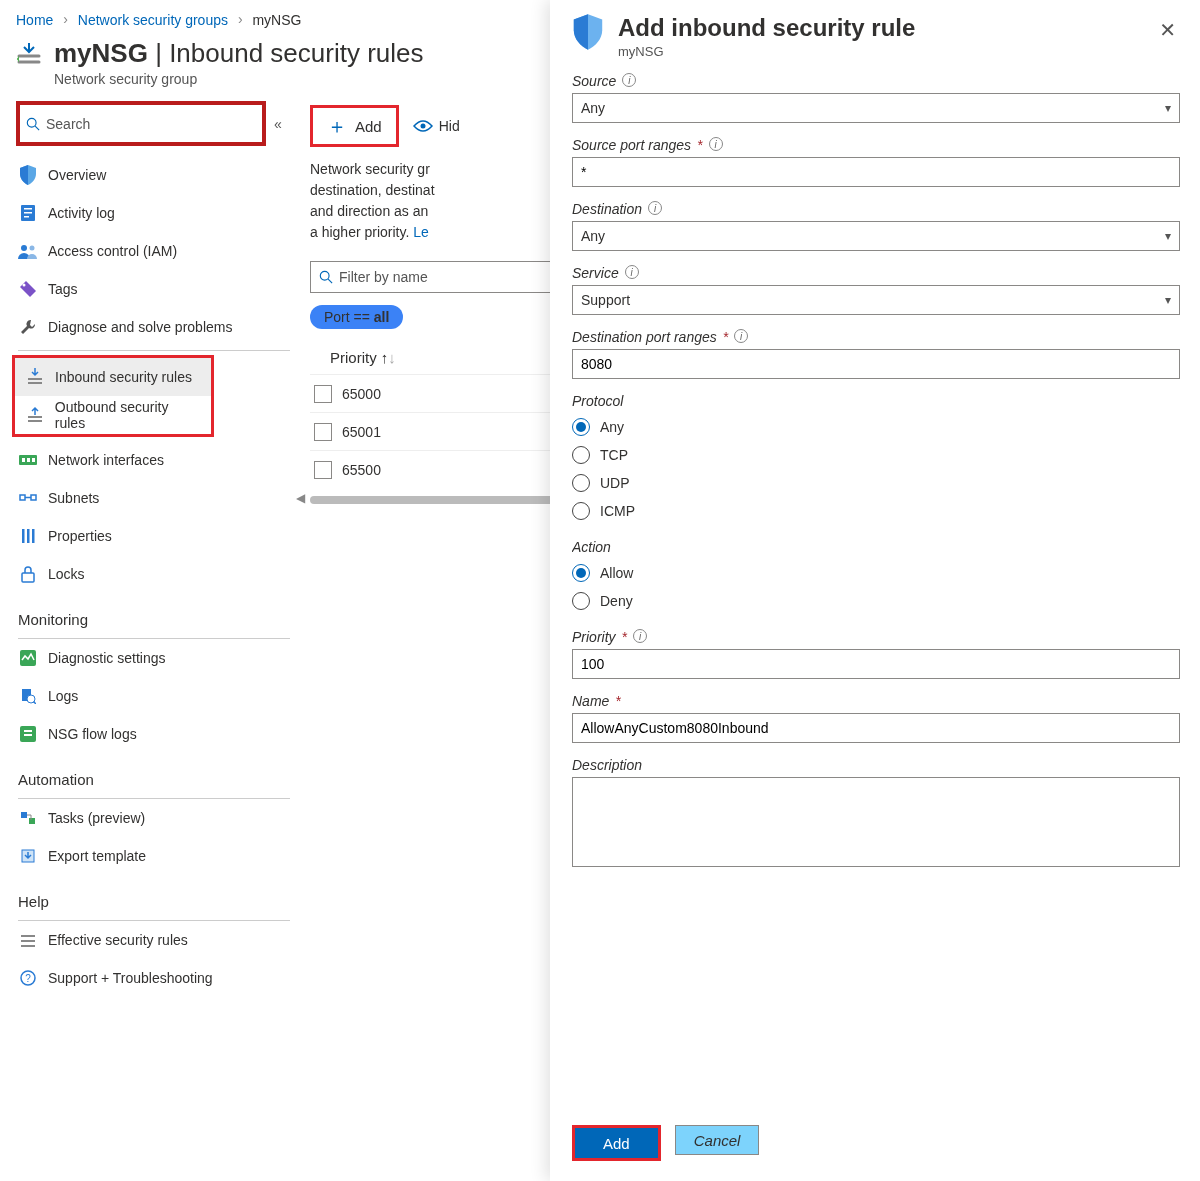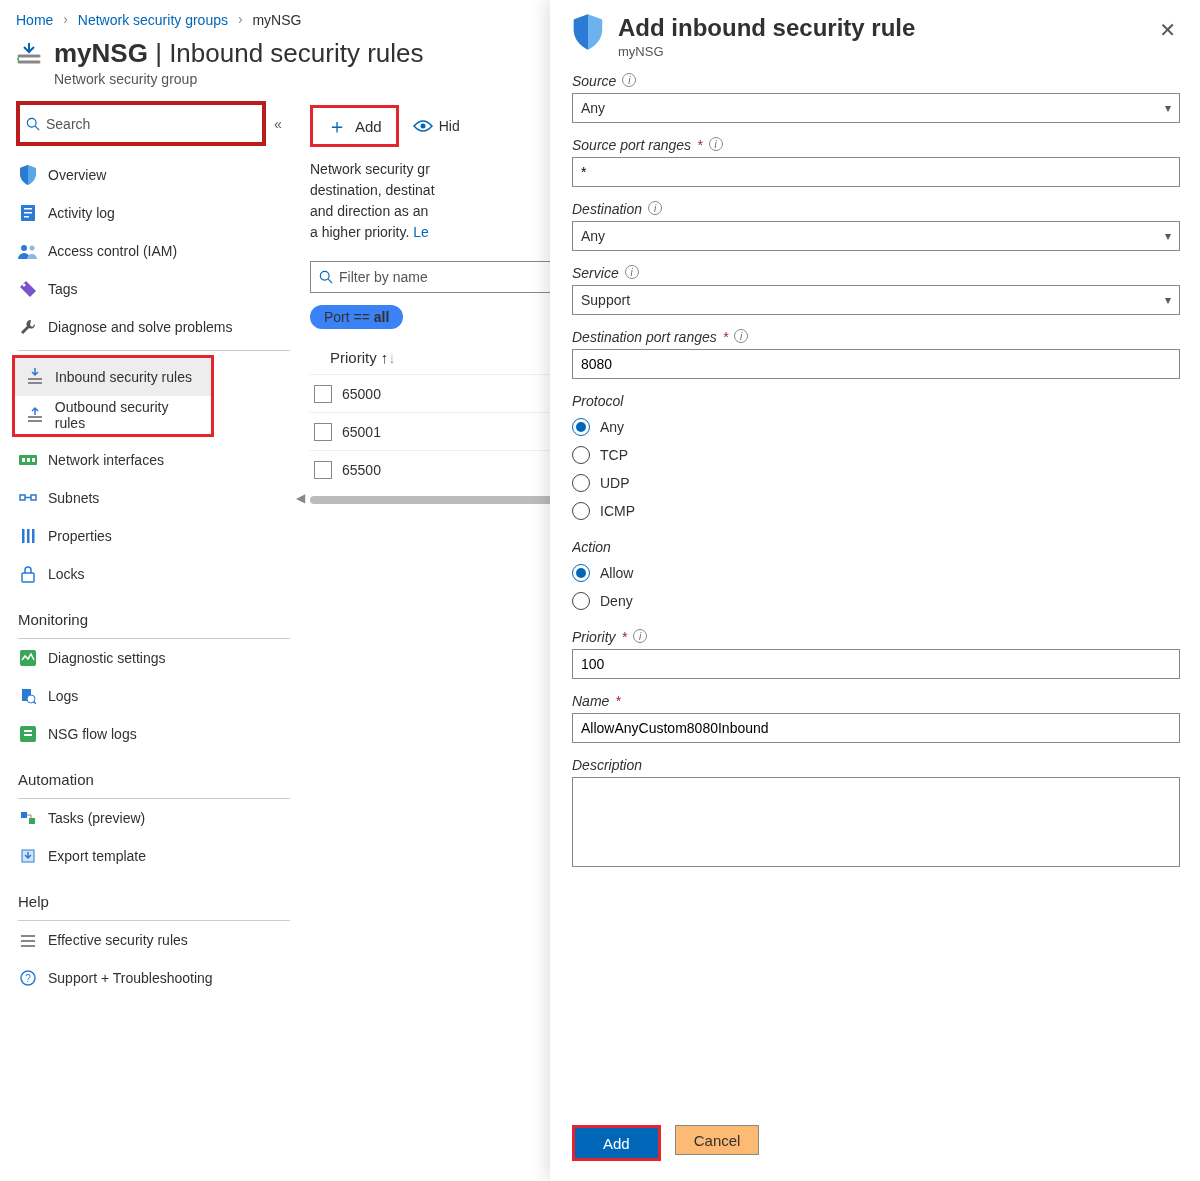--- a/index.html
+++ b/index.html
@@ -102,21 +102,21 @@
   }
   .radio.checked{ border-color:#0067b8;}
   .radio.checked::after{
     content:""; position:absolute; inset:3px; background:#0067b8; border-radius:50%;
   }
   .panel-footer { display:flex; gap:14px; padding-top:10px;}
   .btn-primary{
     background:#0067b8; color:#fff; height:30px; padding:0 28px; display:inline-flex; align-items:center; font-size:15px; cursor:pointer;
   }
   .btn-secondary{
-    background:#fdba74; border:1px solid #8a8886; height:30px; padding:0 18px; display:inline-flex; align-items:center; font-size:15px; cursor:pointer;
+    background:#7dd3fc; border:1px solid #8a8886; height:30px; padding:0 18px; display:inline-flex; align-items:center; font-size:15px; cursor:pointer;font-style:italic;
   }
   .rbwrap{ border:3px solid #e3262d; display:inline-flex;}
 
   
   svg{display:block;}
 </style>
 </head>
 <body>
 
 <div class="breadcrumb">

